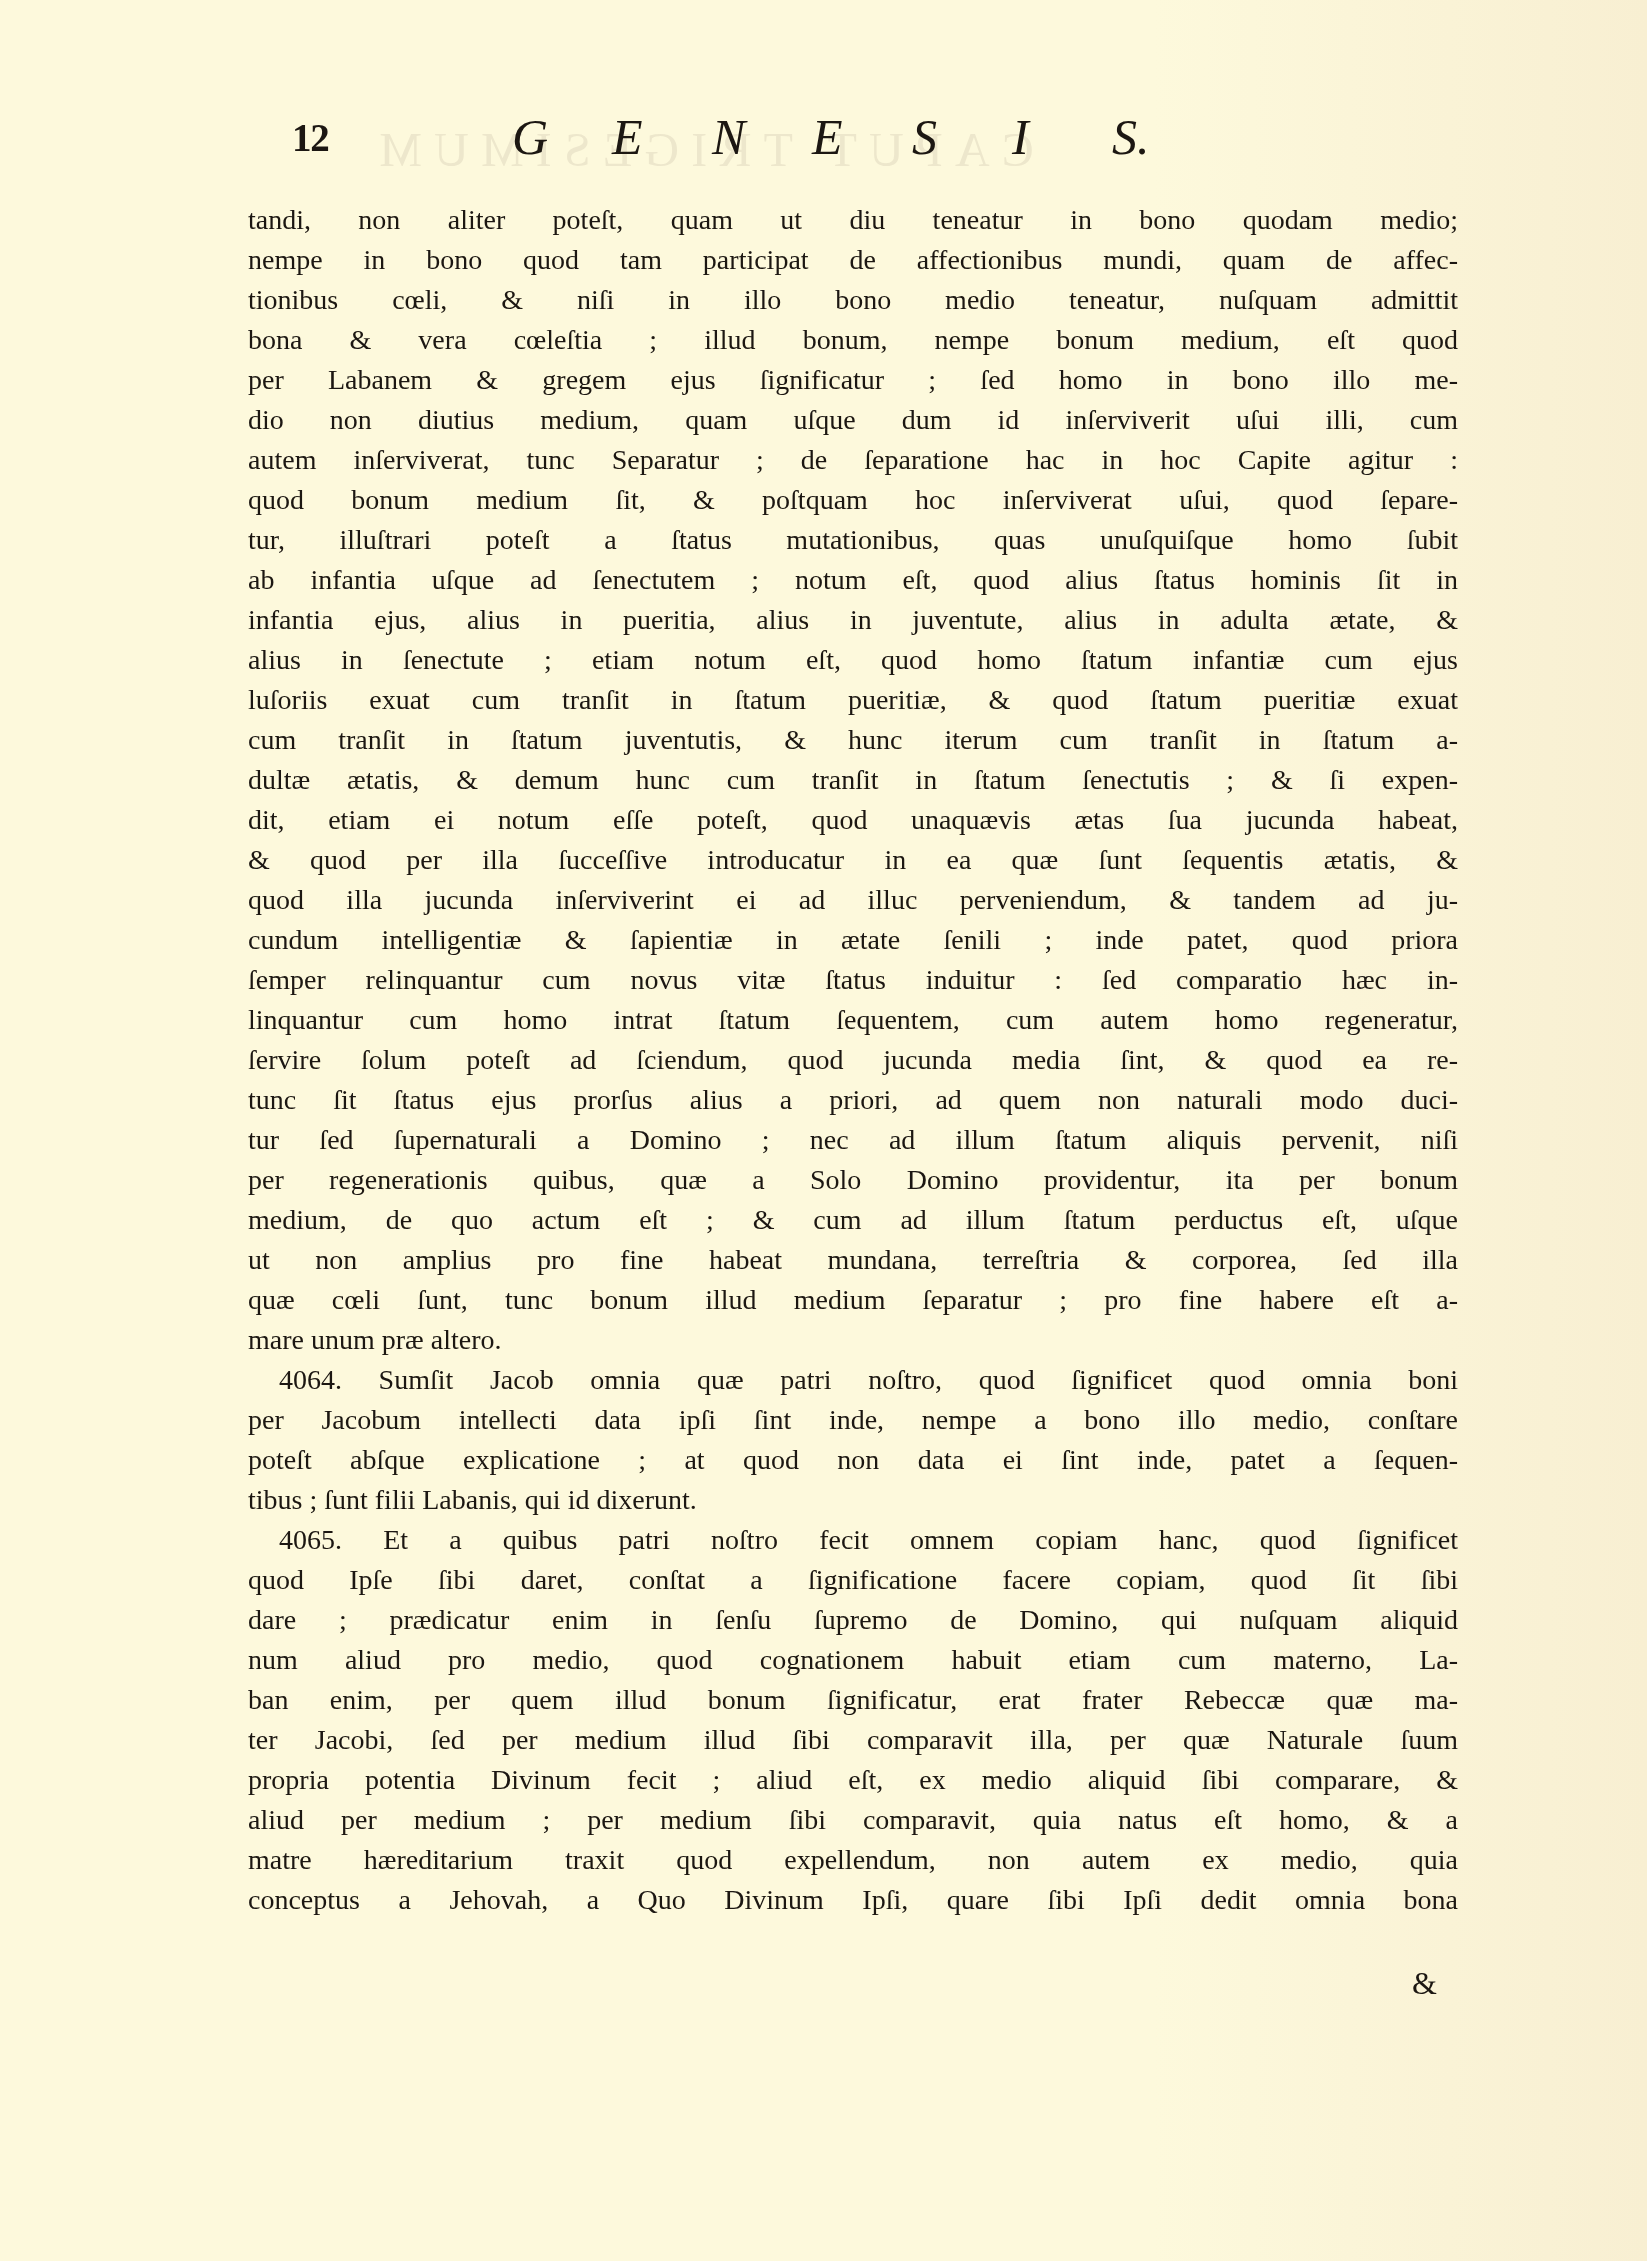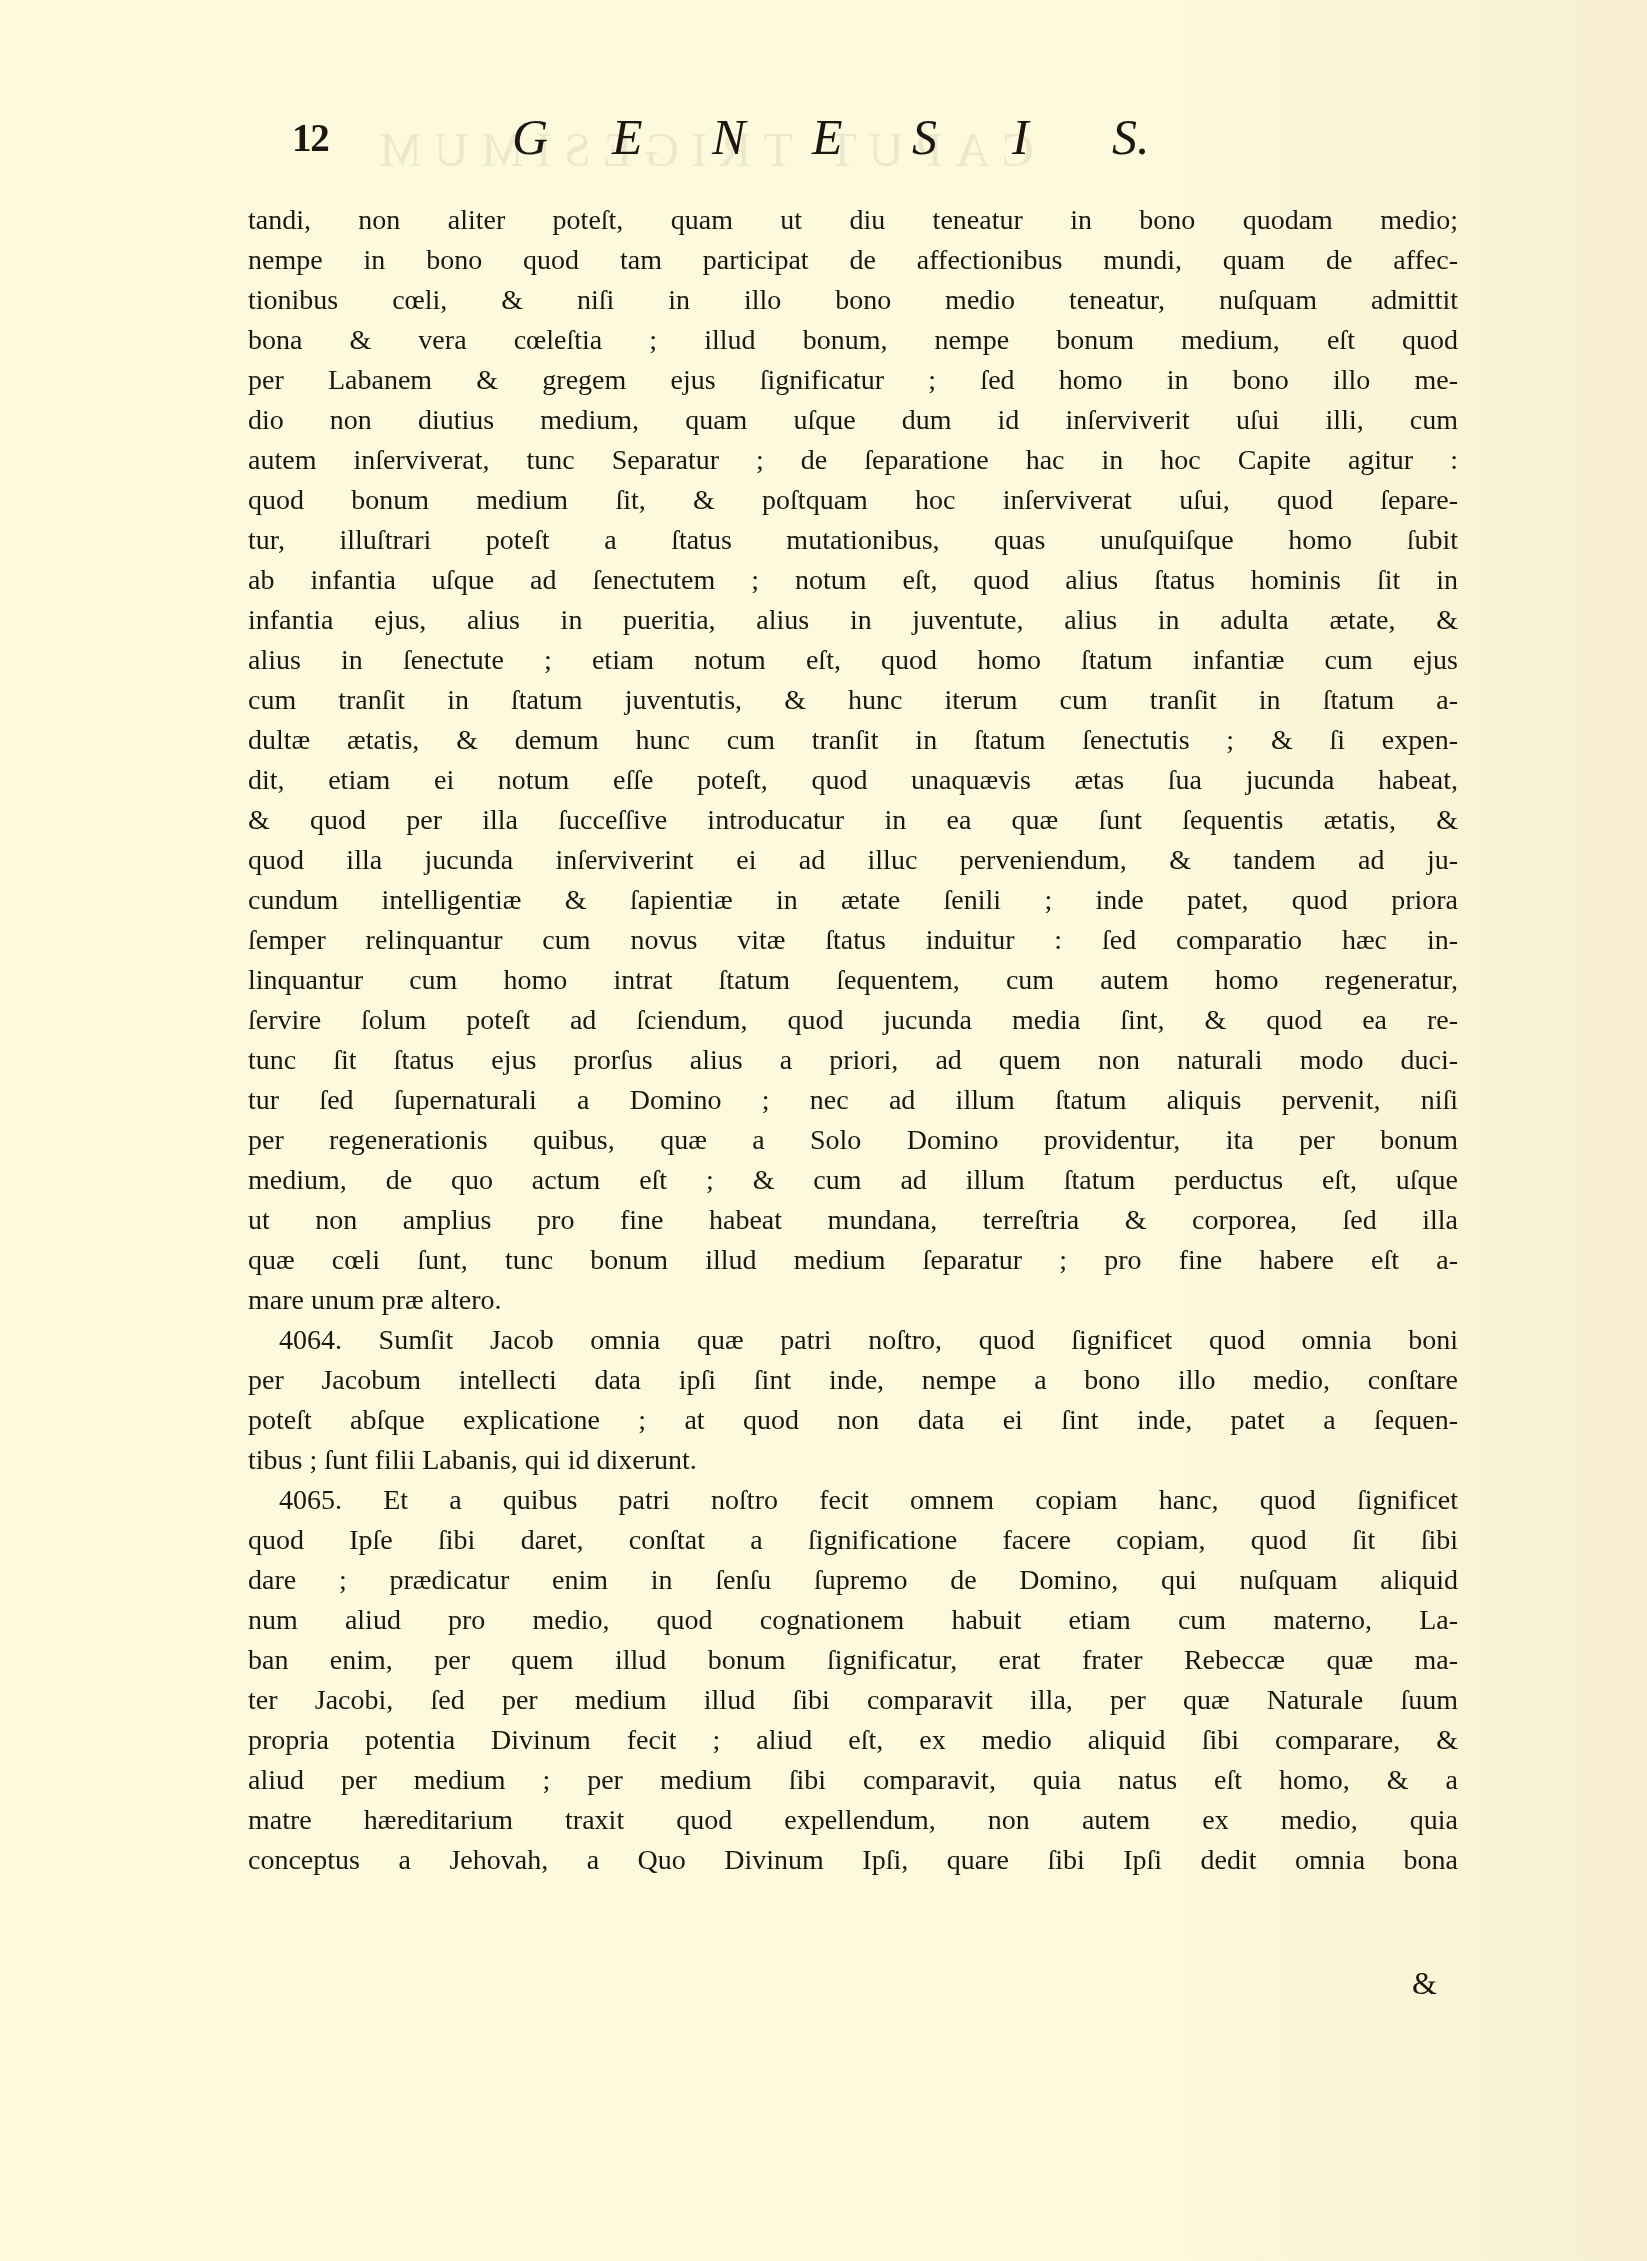--- a/index.html
+++ b/index.html
@@ -71,20 +71,21 @@
     <span class="line">tionibus cœli, &amp; niſi in illo bono medio teneatur, nuſquam admittit</span>
     <span class="line">bona &amp; vera cœleſtia ; illud bonum, nempe bonum medium, eſt quod</span>
     <span class="line">per Labanem &amp; gregem ejus ſignificatur ; ſed homo in bono illo me-</span>
     <span class="line">dio non diutius medium, quam uſque dum id inſerviverit uſui illi, cum</span>
     <span class="line">autem inſerviverat, tunc Separatur ; de ſeparatione hac in hoc Capite agitur :</span>
     <span class="line">quod bonum medium ſit, &amp; poſtquam hoc inſerviverat uſui, quod ſepare-</span>
     <span class="line">tur, illuſtrari poteſt a ſtatus mutationibus, quas unuſquiſque homo ſubit</span>
     <span class="line">ab infantia uſque ad ſenectutem ; notum eſt, quod alius ſtatus hominis ſit in</span>
     <span class="line">infantia ejus, alius in pueritia, alius in juventute, alius in adulta ætate, &amp;</span>
     <span class="line">alius in ſenectute ; etiam notum eſt, quod homo ſtatum infantiæ cum ejus</span>
+    <span class="line">luſoriis exuat cum tranſit in ſtatum pueritiæ, &amp; quod ſtatum pueritiæ exuat</span>
     <span class="line">cum tranſit in ſtatum juventutis, &amp; hunc iterum cum tranſit in ſtatum a-</span>
     <span class="line">dultæ ætatis, &amp; demum hunc cum tranſit in ſtatum ſenectutis ; &amp; ſi expen-</span>
     <span class="line">dit, etiam ei notum eſſe poteſt, quod unaquævis ætas ſua jucunda habeat,</span>
     <span class="line">&amp; quod per illa ſucceſſive introducatur in ea quæ ſunt ſequentis ætatis, &amp;</span>
     <span class="line">quod illa jucunda inſerviverint ei ad illuc perveniendum, &amp; tandem ad ju-</span>
     <span class="line">cundum intelligentiæ &amp; ſapientiæ in ætate ſenili ; inde patet, quod priora</span>
     <span class="line">ſemper relinquantur cum novus vitæ ſtatus induitur : ſed comparatio hæc in-</span>
     <span class="line">linquantur cum homo intrat ſtatum ſequentem, cum autem homo regeneratur,</span>
     <span class="line">ſervire ſolum poteſt ad ſciendum, quod jucunda media ſint, &amp; quod ea re-</span>
     <span class="line">tunc ſit ſtatus ejus prorſus alius a priori, ad quem non naturali modo duci-</span>

